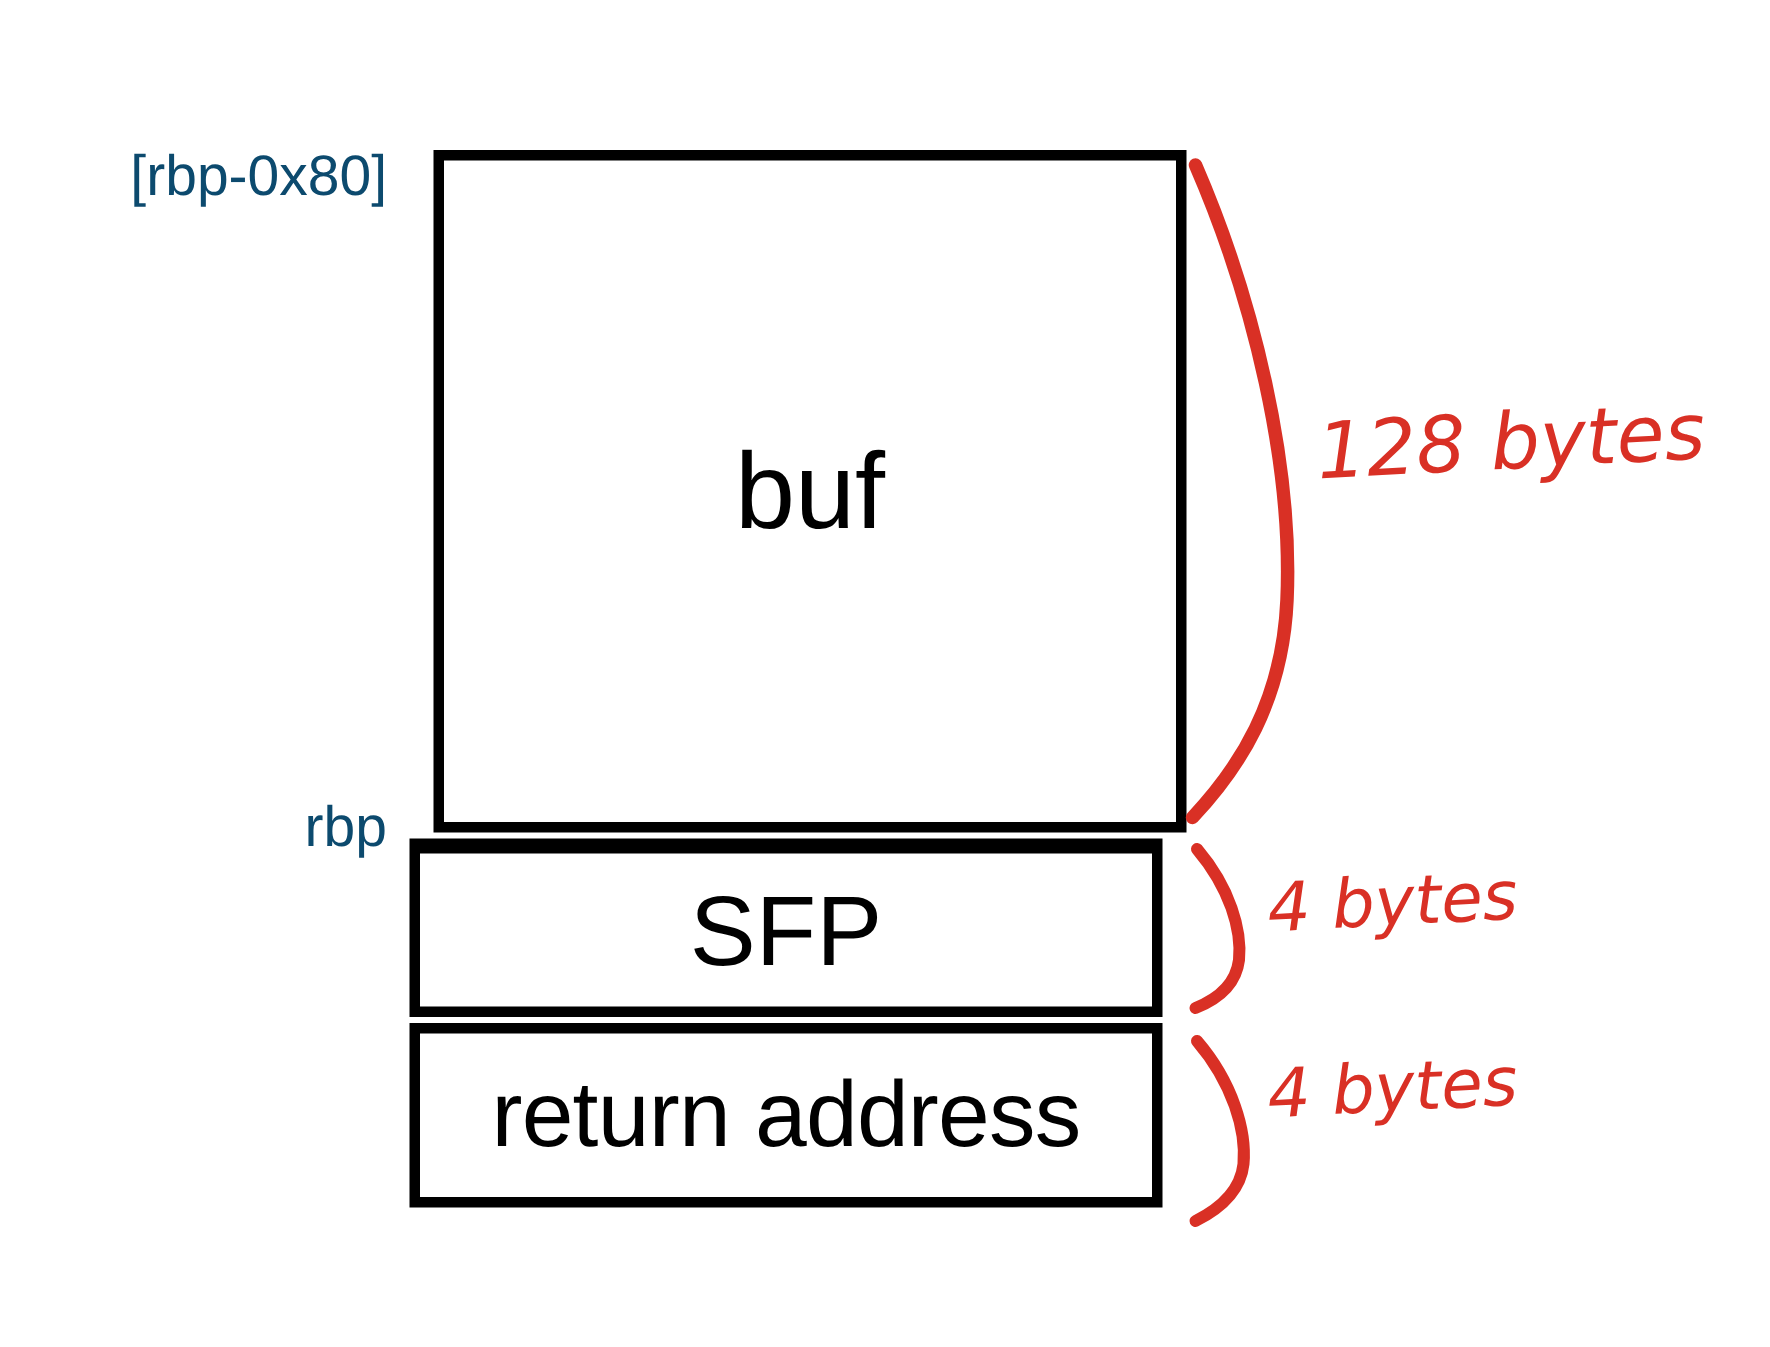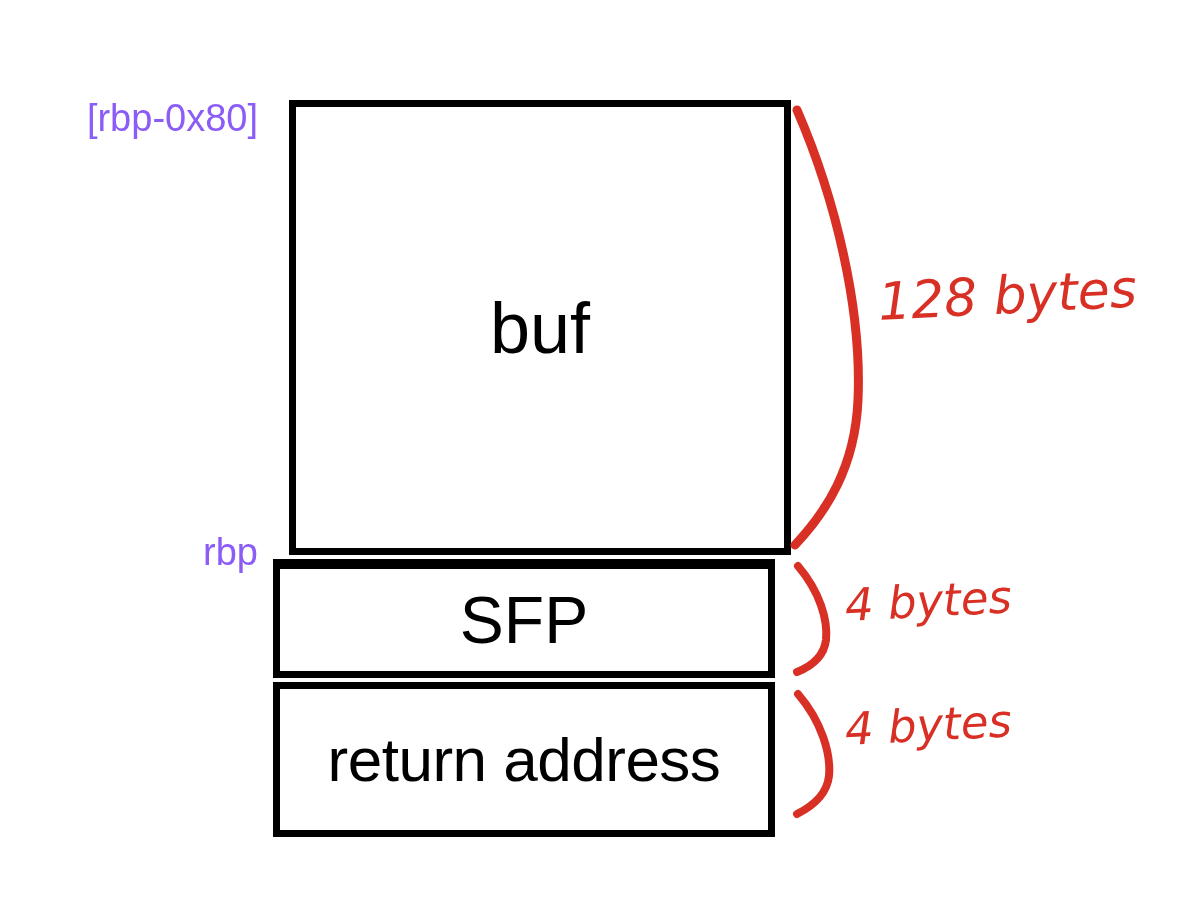--- a/index.html
+++ b/index.html
@@ -51,28 +51,28 @@
     width: 502px;
     height: 119px;
     border-top-width: 10px;
   }
   #box-sfp .slot-label { font-size: 66px; }
 
   #box-ret {
     left: 273px;
     top: 682px;
     width: 502px;
-    height: 155px;
+    height: 123px;
   }
   #box-ret .slot-label { font-size: 62px; letter-spacing: -0.5px; }
 
   
   .addr-label {
     position: absolute;
-    color: #8b5cf6;
+    color: #0c4a6e;
     font-family: "Liberation Sans", sans-serif;
     font-size: 38px;
     font-weight: 400;
     line-height: 1;
     white-space: nowrap;
     text-align: right;
   }
   #label-rbp-0x80 {
     right: 922px;   
     top: 99px;

